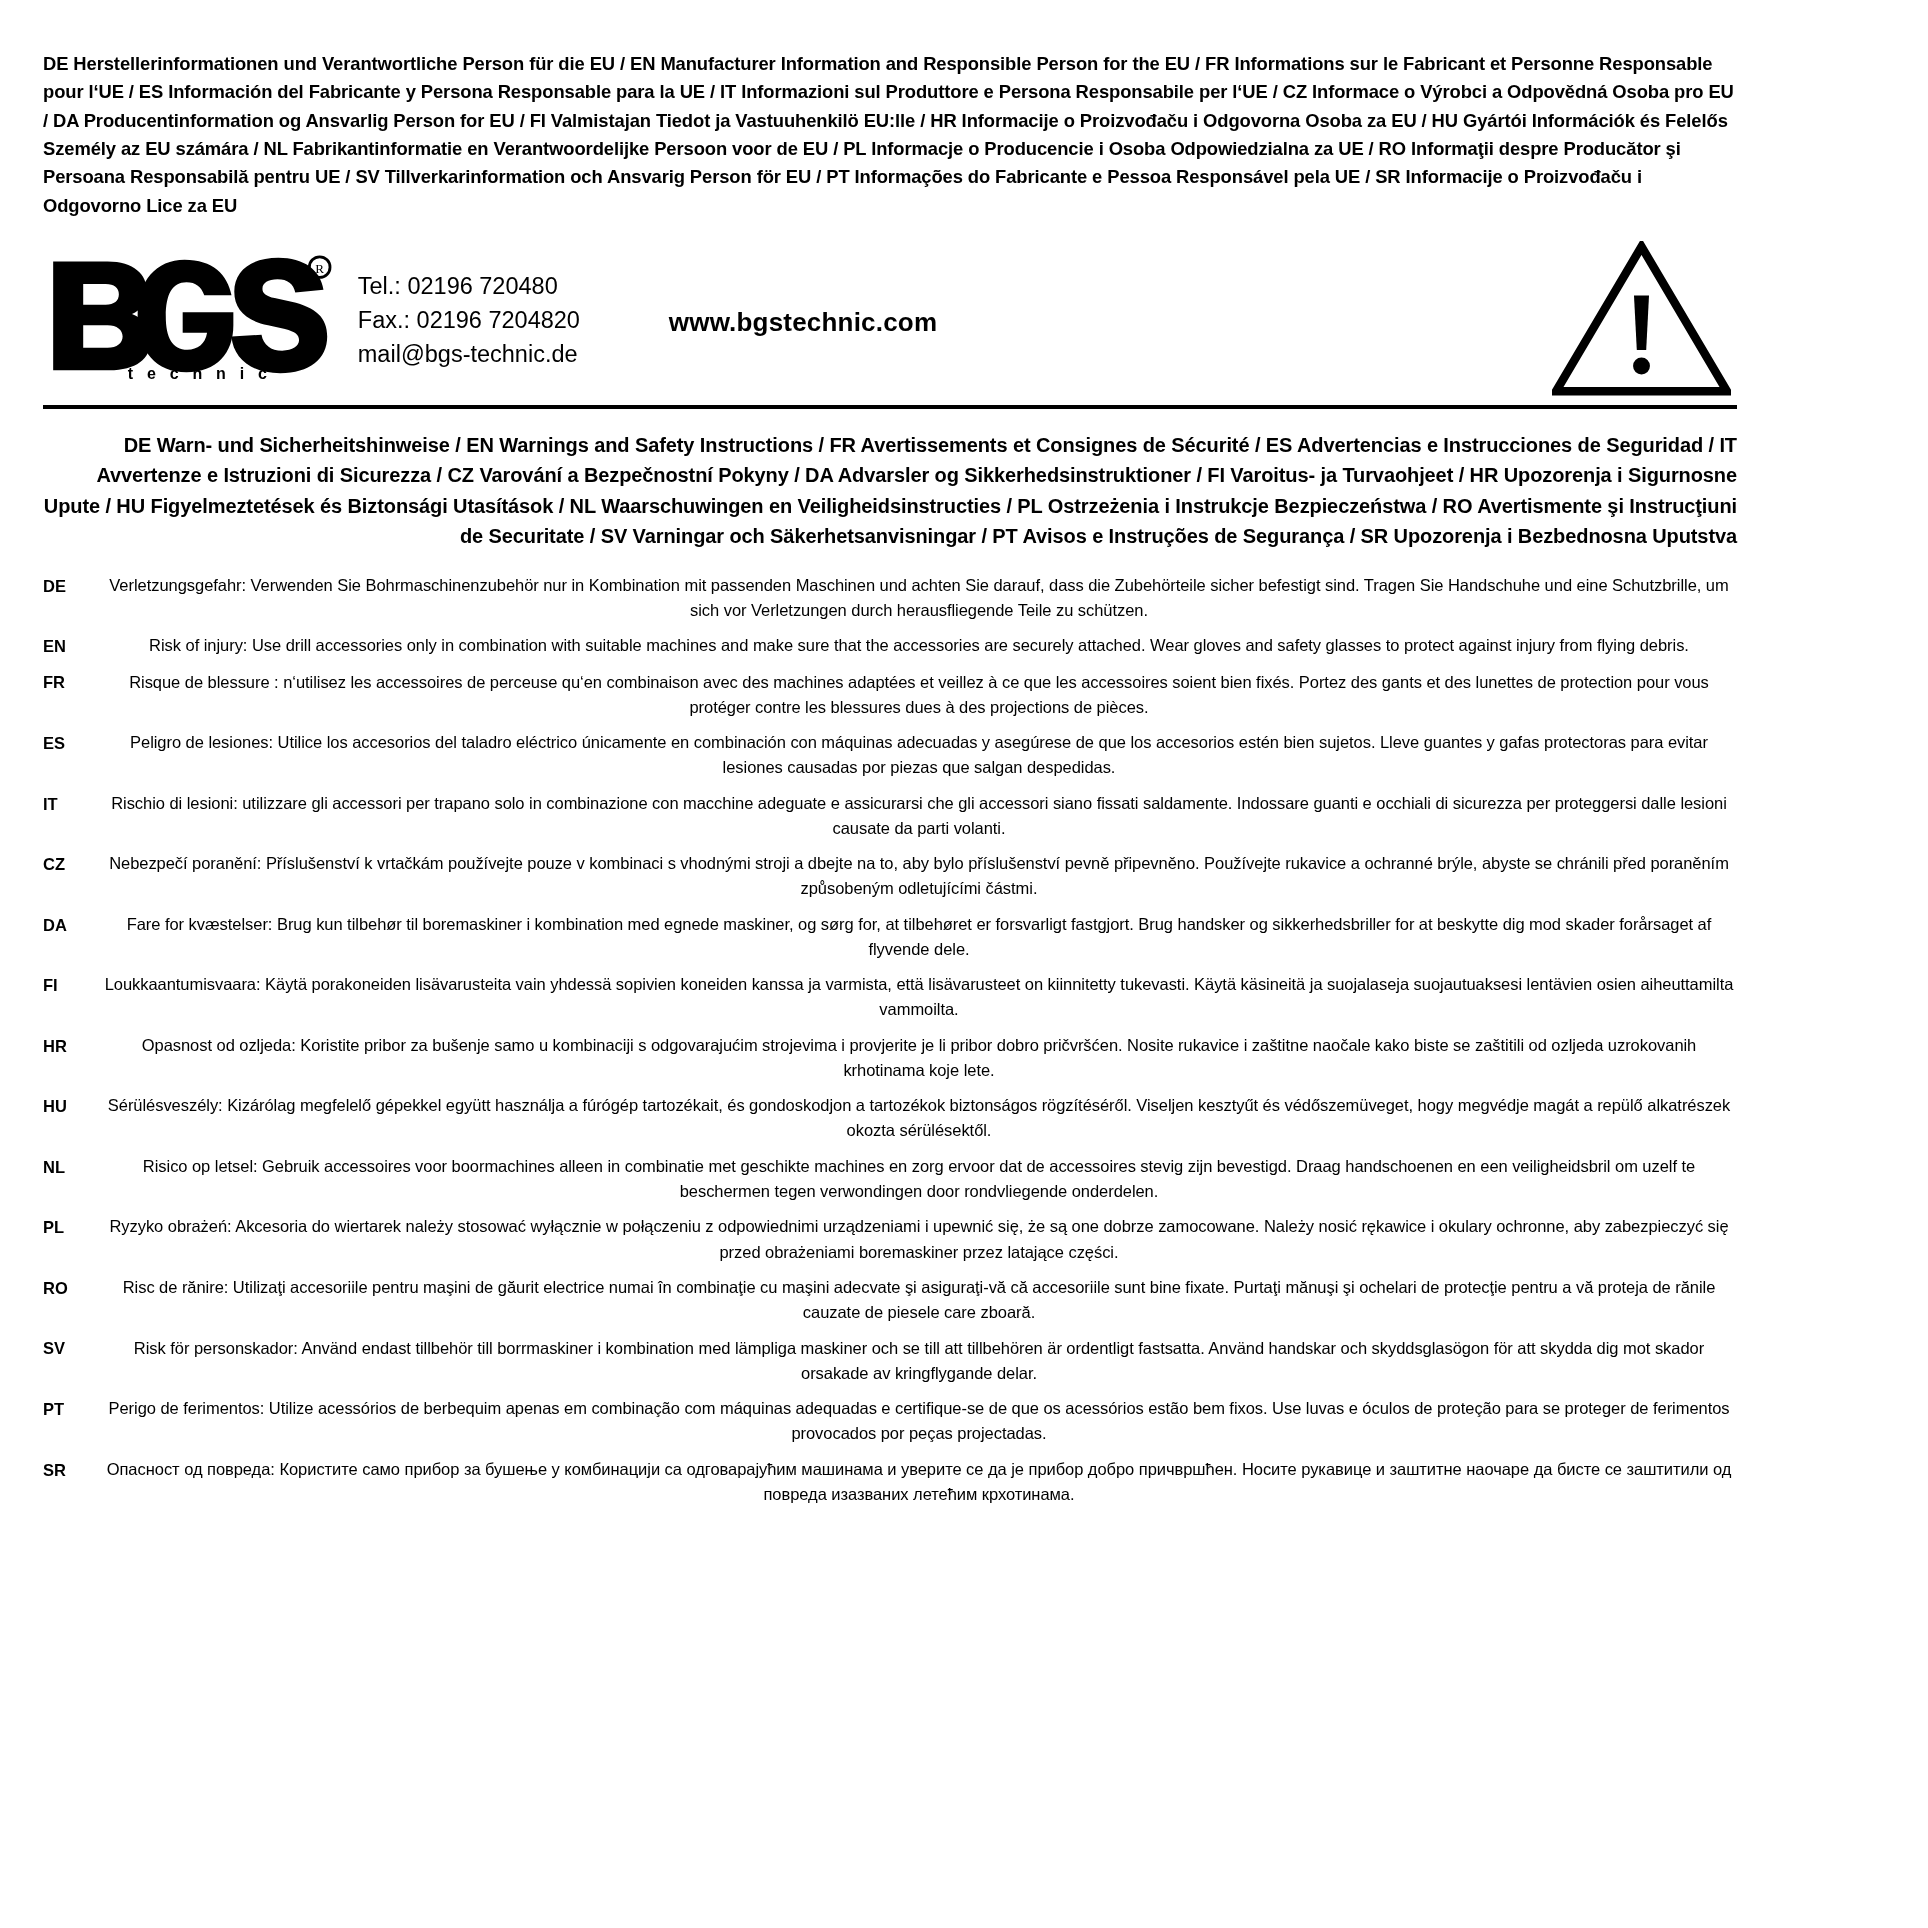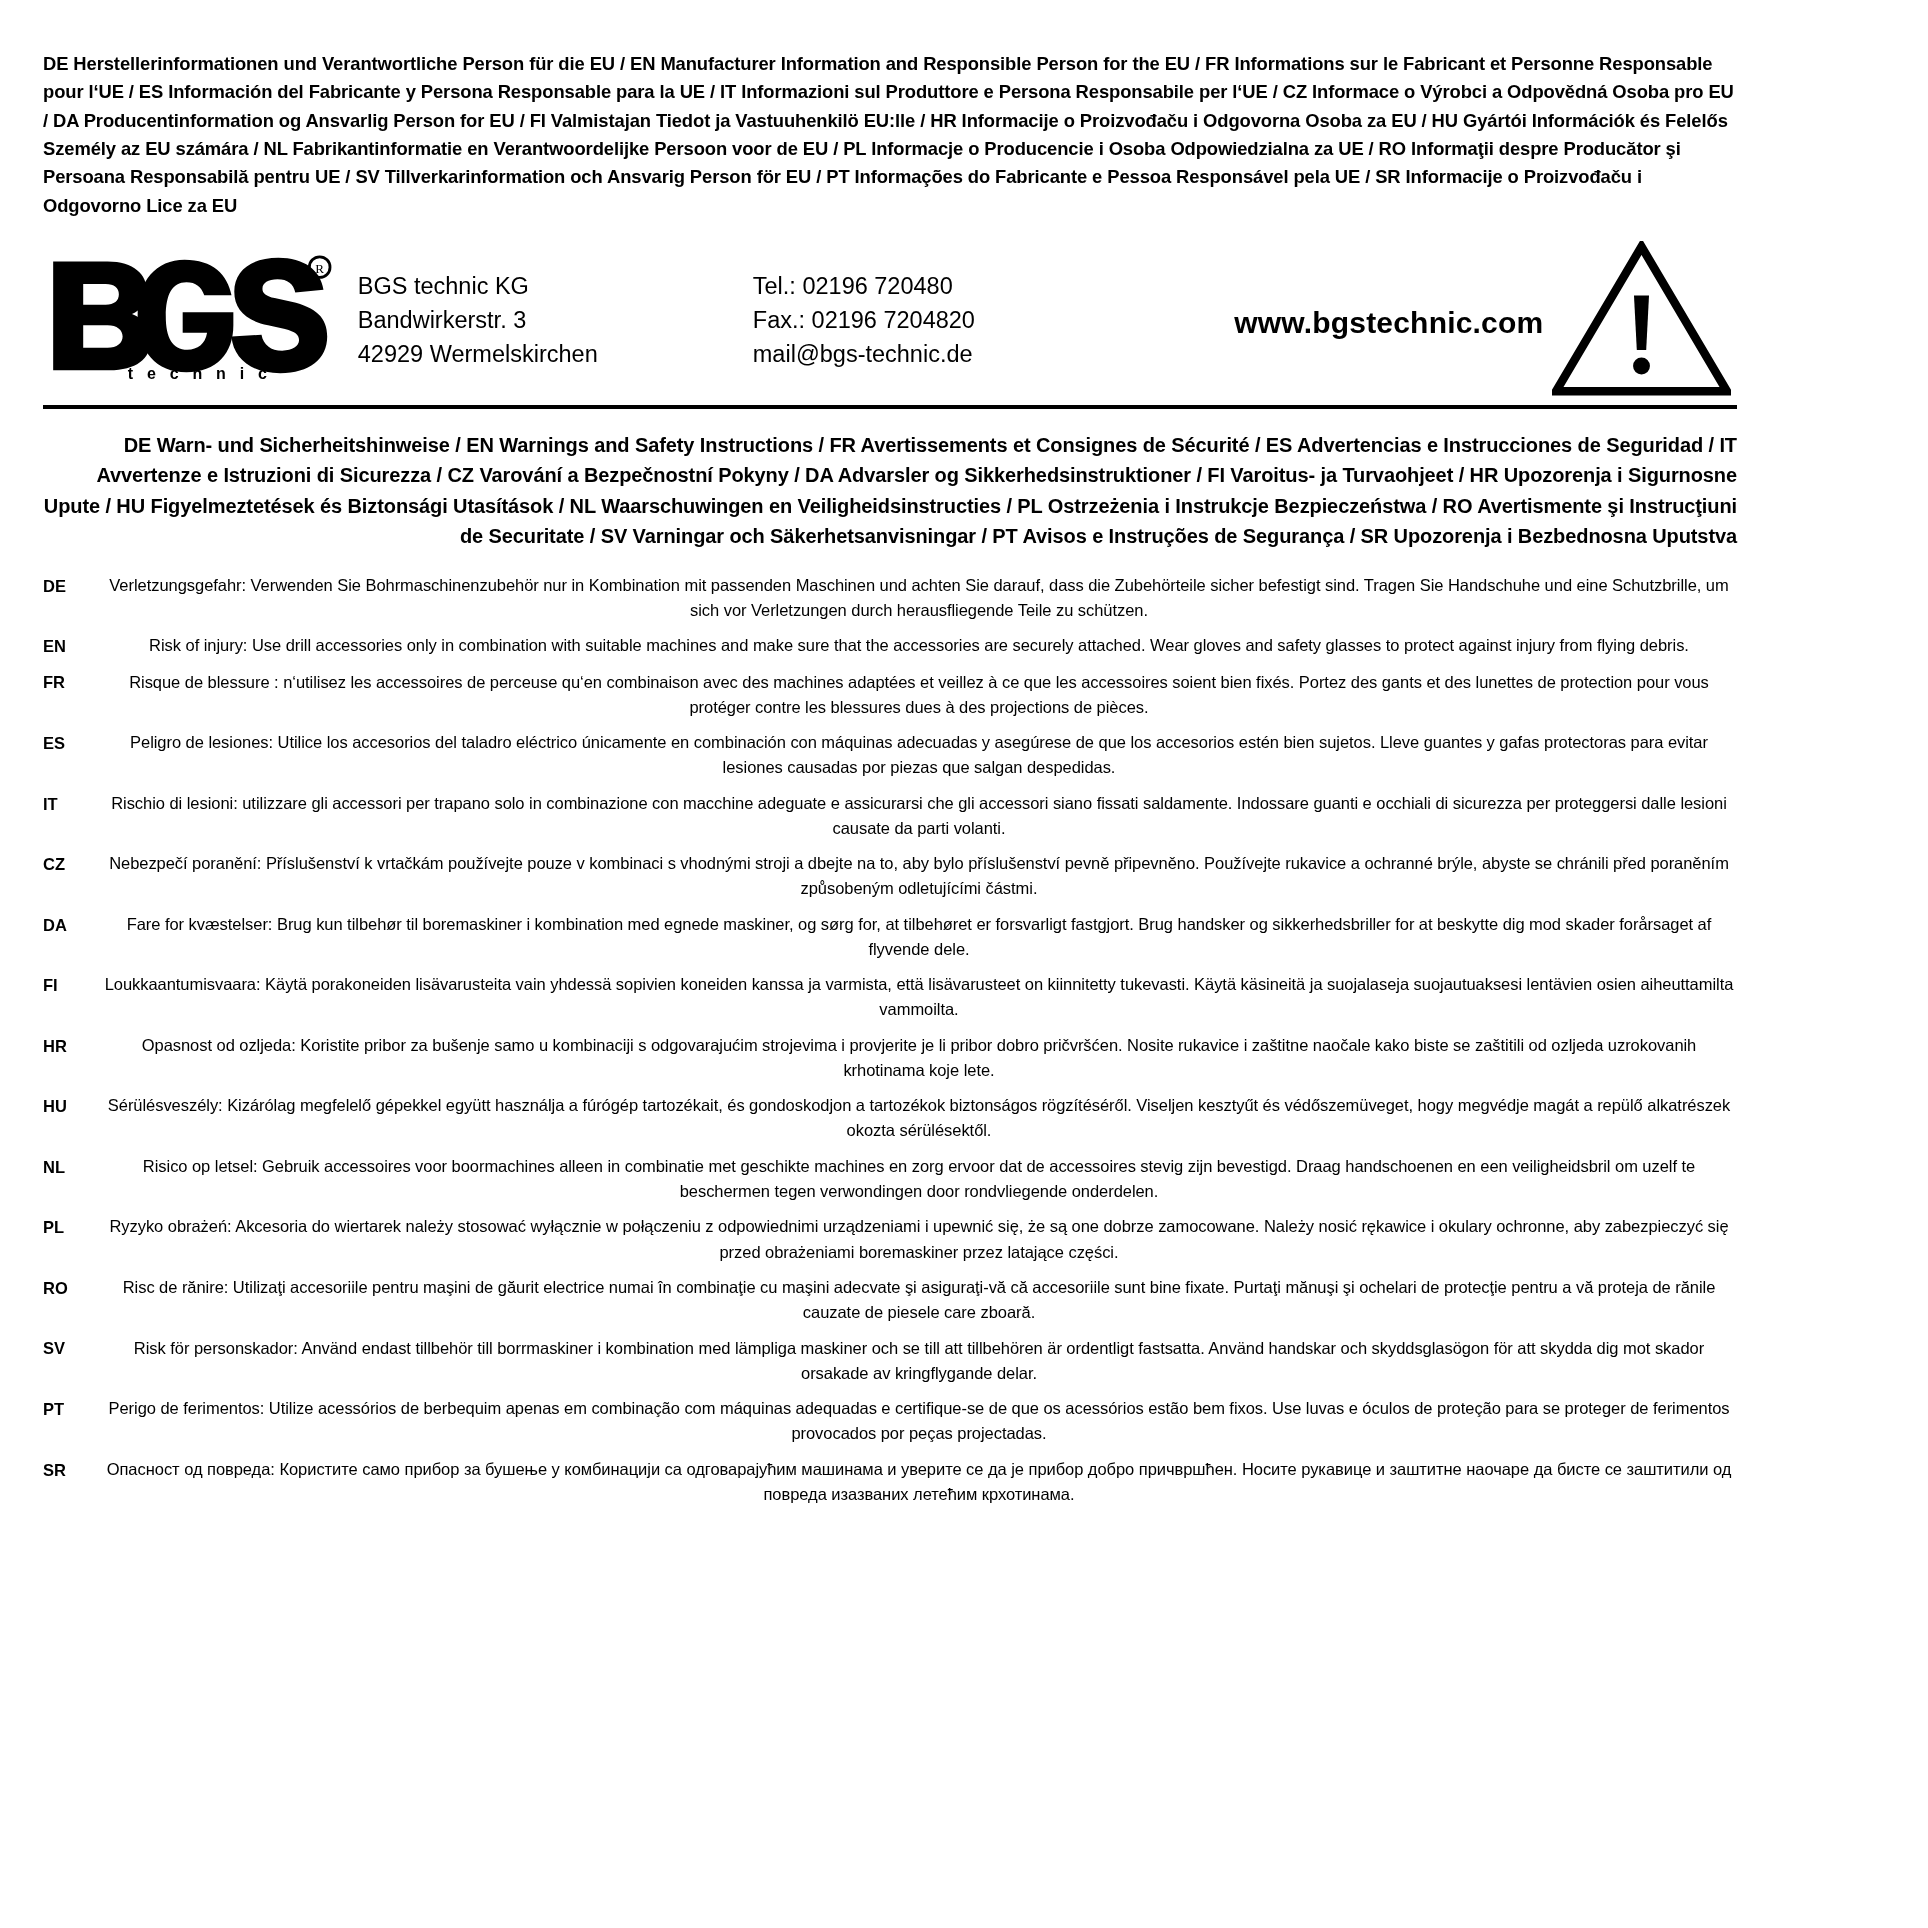--- a/index.html
+++ b/index.html
@@ -54,23 +54,23 @@
     padding-top: 3.8px;
   }
   .contact {
     flex: 0 0 311px;
     font-size: 23.5px;
     line-height: 1.45;
     padding-top: 3.8px;
   }
   .website {
     flex: 1 1 auto;
-    font-size: 30px;
-    font-weight: bold;
-    text-align: right;
+    font-size: 26px;
+    font-weight: bold;
+    text-align: left;
     letter-spacing: 0.2px;
     padding-top: 9.4px;
   }
   .warn-tri {
     flex: 0 0 188px;
     display: flex;
     justify-content: flex-end;
     align-items: center;
     padding-right: 5.6px;
   }
@@ -125,25 +125,20 @@
         <path d="M196 44 C192 22 176 6 146 6 C116 6 96 28 96 66 C96 104 116 126 148 126 C180 126 198 106 198 76 V62 H144 V84 H170 C168 96 160 102 149 102 C133 102 126 89 126 66 C126 43 133 30 148 30 C158 30 164 35 167 44 Z" fill="#000"></path>
 
         <path d="M196 88 C198 112 218 127 248 127 C279 127 298 112 298 88 C298 68 286 57 260 51 L242 47 C233 45 229 42 229 37 C229 31 235 27 245 27 C256 27 262 32 264 41 L294 38 C291 17 273 4 246 4 C217 4 199 18 199 40 C199 59 211 71 235 76 L253 80 C264 83 268 86 268 92 C268 98 261 103 250 103 C238 103 230 97 228 86 Z" fill="#000"></path>
 
         <circle cx="290" cy="14" r="11" fill="none" stroke="#000" stroke-width="3"></circle>
         <text x="290" y="20" font-family="Liberation Serif, serif" font-size="14" text-anchor="middle" fill="#000">R</text>
       </svg>
       <div style="font-size:16px;font-weight:bold;letter-spacing:4.7px;margin:-11.3px 0 0 81px;">t e c h n i c</div>
     </div>
 
-    <div class="address">
-      <div>BGS technic KG</div>
-      <div>Bandwirkerstr. 3</div>
-      <div>42929 Wermelskirchen</div>
-    </div>
 
     <div class="contact">
       <div>Tel.: 02196 720480</div>
       <div>Fax.: 02196 7204820</div>
       <div>mail@bgs-technic.de</div>
     </div>
 
     <div class="website">www.bgstechnic.com</div>
 
     <div class="warn-tri">

